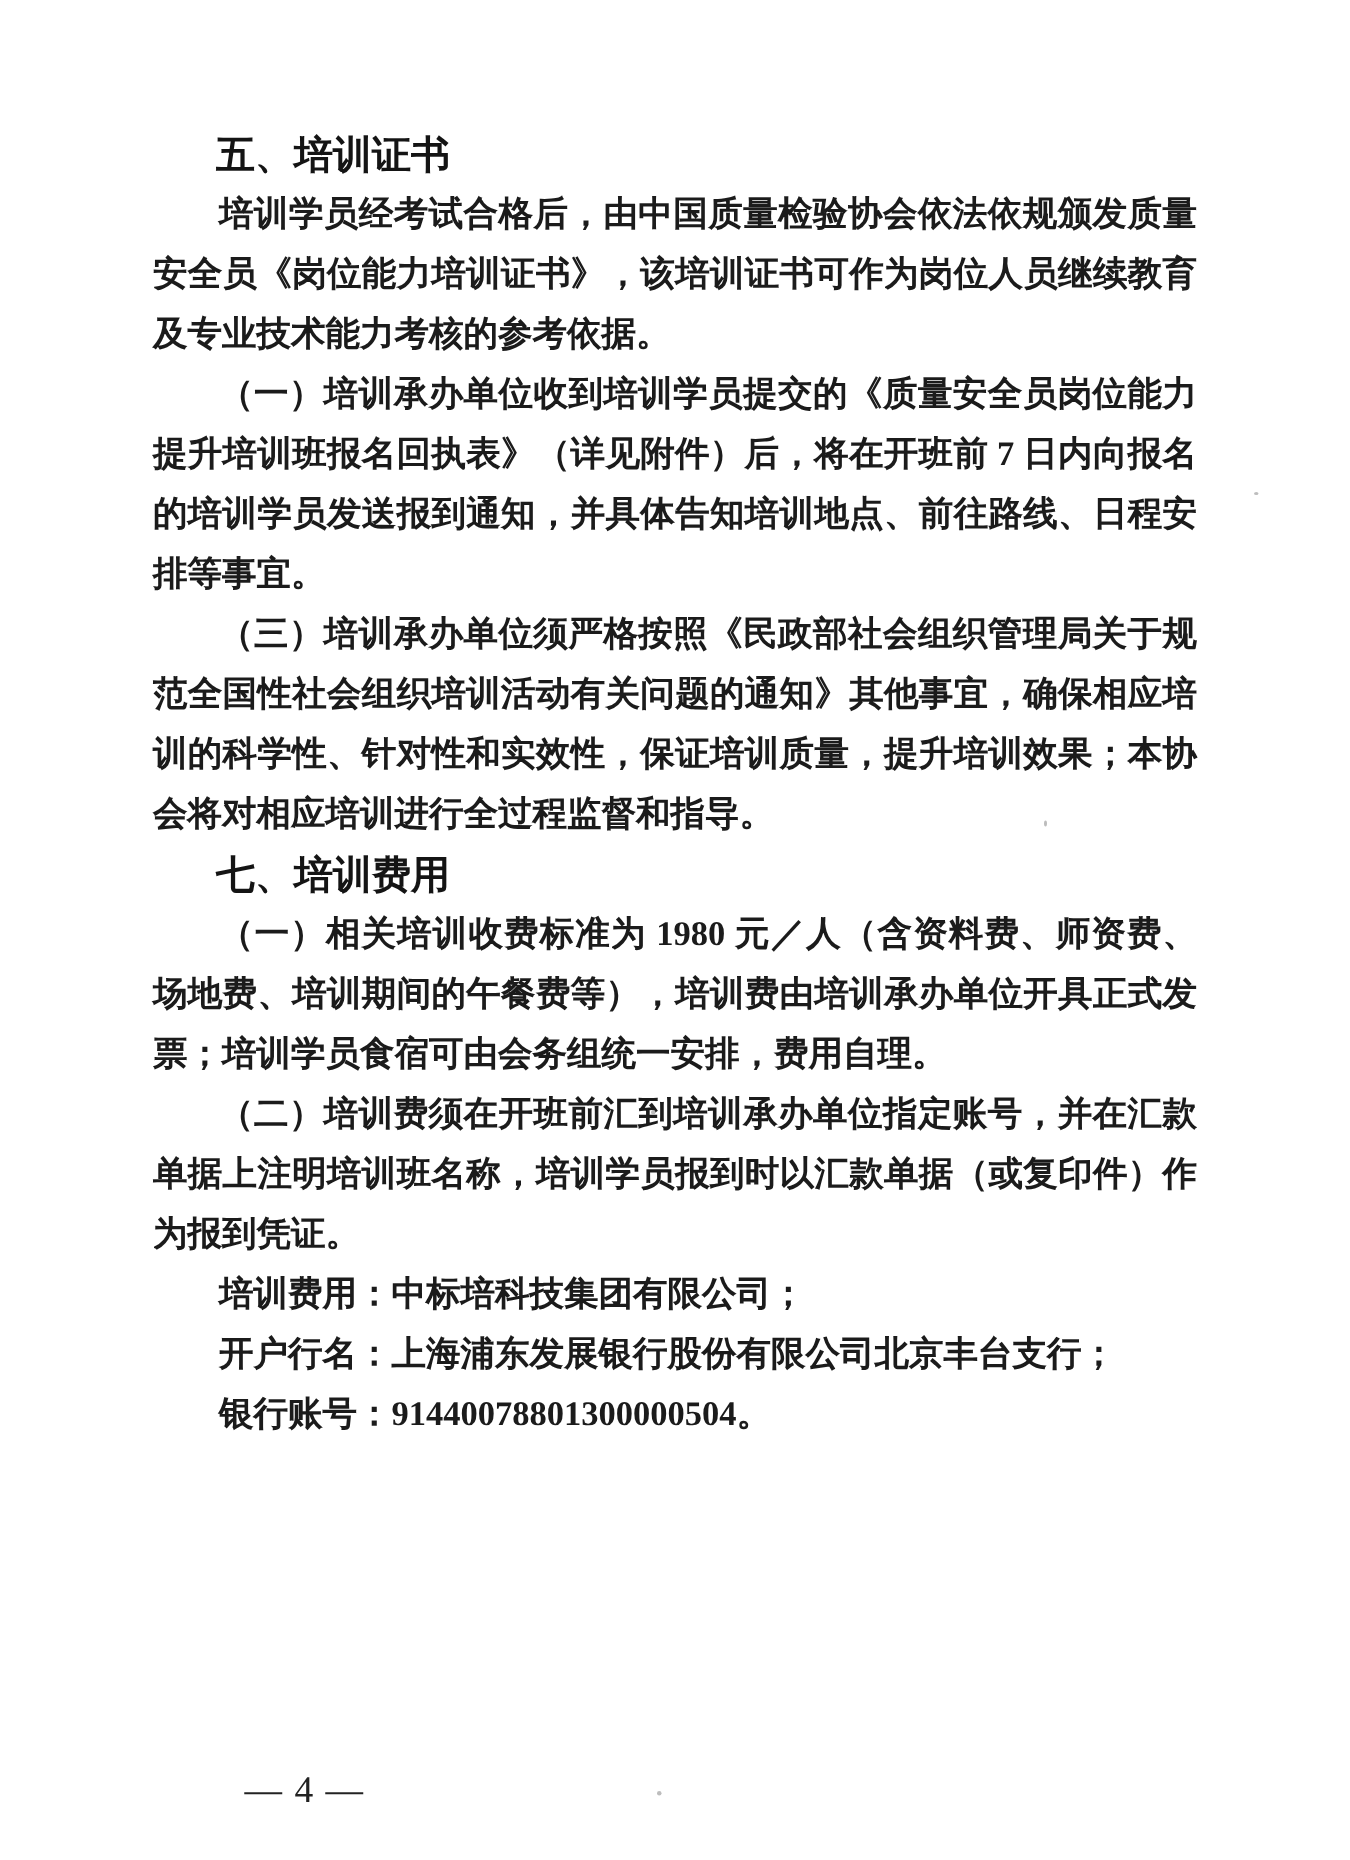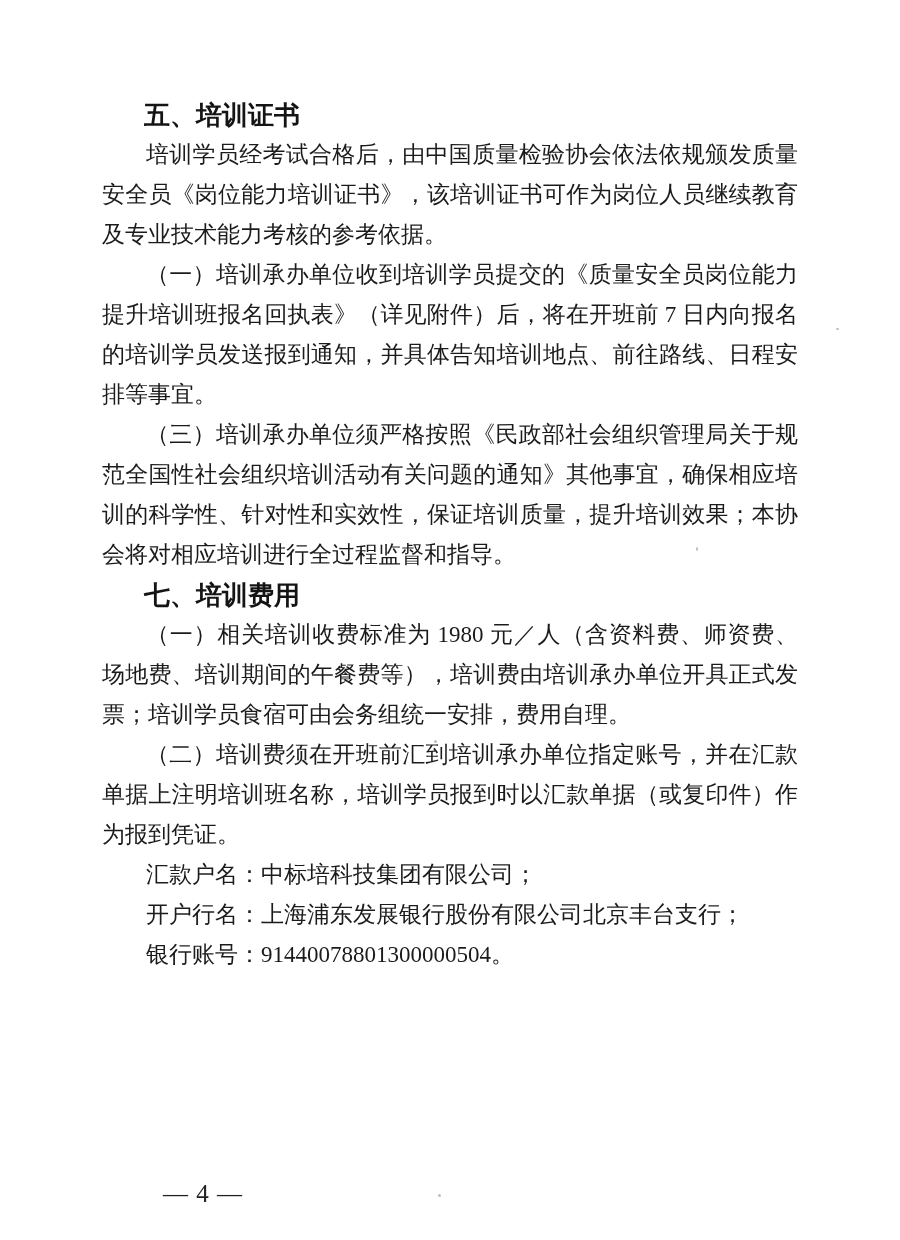--- a/index.html
+++ b/index.html
@@ -10,21 +10,21 @@
   .page {
     position: relative;
     width: 900px;
     height: 1240px;
     background: #ffffff;
     overflow: hidden;
   }
   .content {
     position: absolute;
     left: 102px;
-    top: 95px;
+    top: 83px;
     width: 696px;
     font-family: "Liberation Serif", "DejaVu Serif", serif;
     font-size: 23px;
     line-height: 40px;
     color: #1b1b1b;
     text-align: justify;
   }
   .content section {
     margin: 0;
     padding: 0;
@@ -37,20 +37,21 @@
     font-size: 26px;
     line-height: 40px;
     color: #141414;
     text-indent: 42px;
     text-align: left;
   }
   .content p {
     margin: 0;
     padding: 0;
     text-indent: 44px;
+    font-weight: bold;
   }
   .pagefoot {
     position: absolute;
     left: 134px;
     top: 1140px;
     font-family: "Liberation Serif", "DejaVu Serif", serif;
     font-size: 25px;
     line-height: 36px;
     color: #222222;
     letter-spacing: 1px;
@@ -80,21 +81,21 @@
 
     <section>
       <p>（一）培训承办单位收到培训学员提交的《质量安全员岗位能力提升培训班报名回执表》（详见附件）后，将在开班前 7 日内向报名的培训学员发送报到通知，并具体告知培训地点、前往路线、日程安排等事宜。</p>
       <p>（三）培训承办单位须严格按照《民政部社会组织管理局关于规范全国性社会组织培训活动有关问题的通知》其他事宜，确保相应培训的科学性、针对性和实效性，保证培训质量，提升培训效果；本协会将对相应培训进行全过程监督和指导。</p>
     </section>
 
     <section>
       <h2>七、培训费用</h2>
       <p>（一）相关培训收费标准为 1980 元／人（含资料费、师资费、场地费、培训期间的午餐费等），培训费由培训承办单位开具正式发票；培训学员食宿可由会务组统一安排，费用自理。</p>
       <p>（二）培训费须在开班前汇到培训承办单位指定账号，并在汇款单据上注明培训班名称，培训学员报到时以汇款单据（或复印件）作为报到凭证。</p>
-      <p>汇款户名：中标培科技集团有限公司；</p>
+      <p>培训费用：中标培科技集团有限公司；</p>
       <p>开户行名：上海浦东发展银行股份有限公司北京丰台支行；</p>
       <p>银行账号：91440078801300000504。</p>
     </section>
 
   </main>
 
   <footer class="pagefoot">
     <span>— 4 —</span>
   </footer>
 

